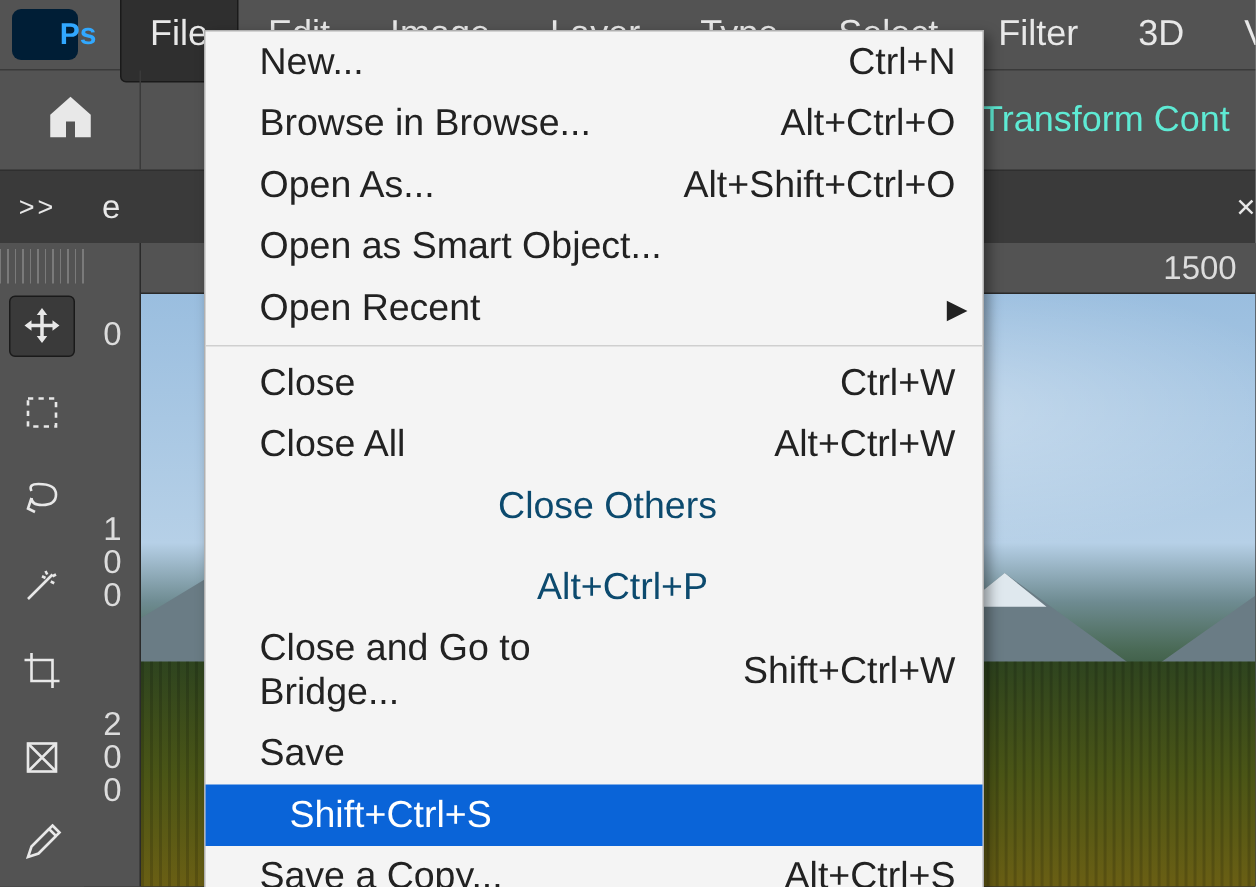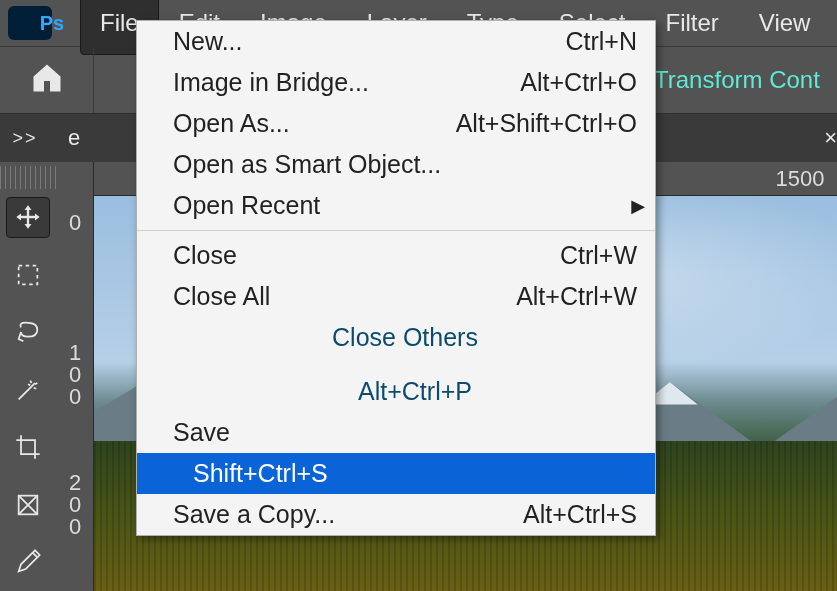--- a/index.html
+++ b/index.html
@@ -241,20 +241,21 @@
 
 <div class="menubar">
   <div class="ps-logo">Ps</div>
   <div class="menu-item active">File</div>
   <div class="menu-item">Edit</div>
   <div class="menu-item">Image</div>
   <div class="menu-item">Layer</div>
   <div class="menu-item">Type</div>
   <div class="menu-item">Select</div>
   <div class="menu-item">Filter</div>
+  <div class="menu-item">3D</div>
   <div class="menu-item">View</div>
 
 </div>
 
 <div class="optionsbar">
   <div class="home-btn">
     <span class="home-icon">
       <svg viewBox="0 0 24 24">
           <path d="M3 11 L12 3 L21 11 V21 H14 V14 H10 V21 H3 Z"></path>
         </svg>
@@ -339,21 +340,21 @@
     </div>
   </div>
 </div>
 
 <div class="dropdown" id="dropdown">
     <div class="dd-item">
       <span class="dd-label">New...</span>
       <span class="dd-shortcut">Ctrl+N</span>
     </div>
     <div class="dd-item">
-      <span class="dd-label">Image in Bridge...</span>
+      <span class="dd-label">Browse in Browse...</span>
       <span class="dd-shortcut">Alt+Ctrl+O</span>
     </div>
     <div class="dd-item">
       <span class="dd-label">Open As...</span>
       <span class="dd-shortcut">Alt+Shift+Ctrl+O</span>
     </div>
     <div class="dd-item">
       <span class="dd-label">Open as Smart Object...</span>
     </div>
     <div class="dd-item">
@@ -367,20 +368,24 @@
     </div>
     <div class="dd-item">
       <span class="dd-label">Close All</span>
       <span class="dd-shortcut">Alt+Ctrl+W</span>
     </div>
     <div class="dd-item disabled">
       <span class="dd-label">Close Others</span>
       <span class="dd-shortcut">Alt+Ctrl+P</span>
     </div>
     <div class="dd-item">
+      <span class="dd-label">Close and Go to Bridge...</span>
+      <span class="dd-shortcut">Shift+Ctrl+W</span>
+    </div>
+    <div class="dd-item">
       <span class="dd-label">Save</span>
     </div>
     <div class="dd-item highlight">
       <span class="dd-shortcut">Shift+Ctrl+S</span>
     </div>
     <div class="dd-item">
       <span class="dd-label">Save a Copy...</span>
       <span class="dd-shortcut">Alt+Ctrl+S</span>
     </div>
   </div>

